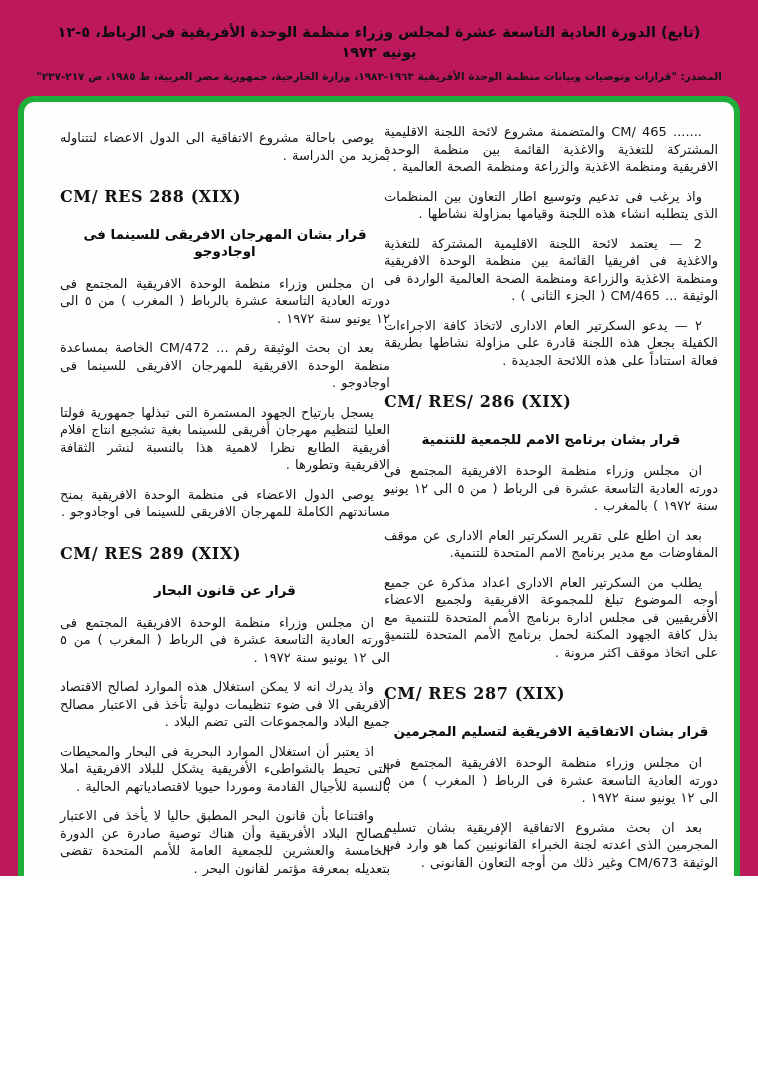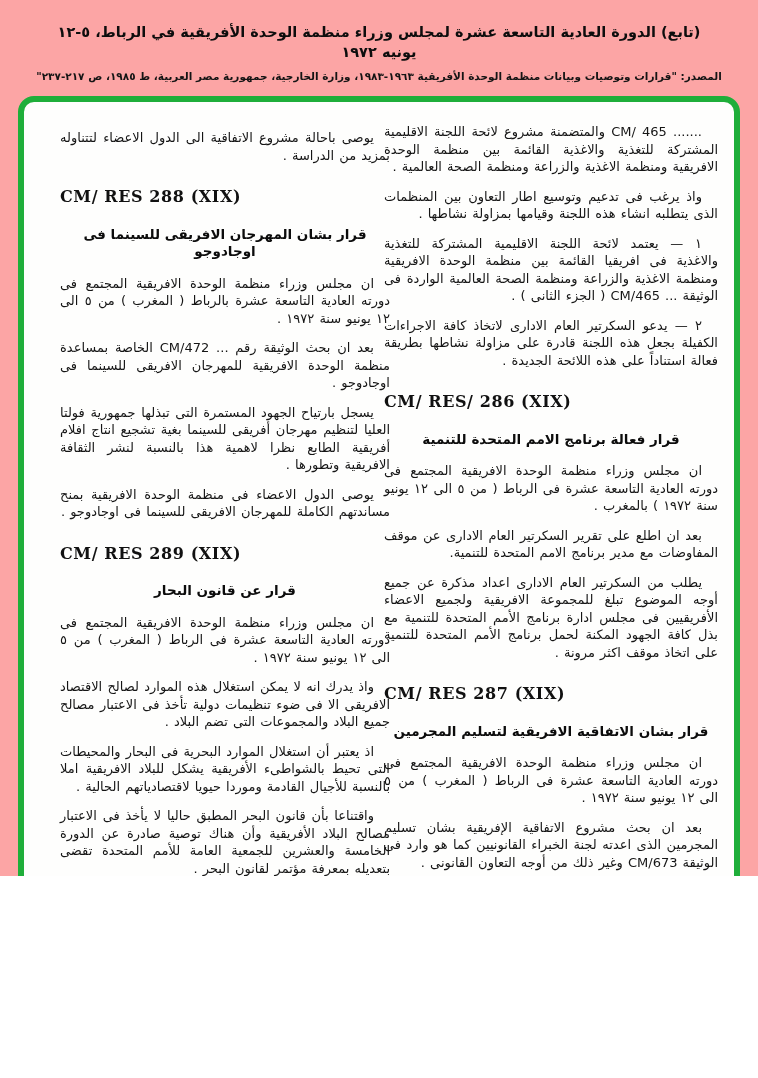--- a/index.html
+++ b/index.html
@@ -1,20 +1,20 @@
 <!DOCTYPE html>
 <html lang="ar"><head>
 <meta charset="utf-8">
 <style>
   html, body { margin: 0; padding: 0; background: #ffffff; }
   .page {
     position: relative;
     width: 758px;
     height: 876px;
-    background: #fca5a5;
+    background: #be185d;
     font-family: "DejaVu Sans", sans-serif;
     color: #151515;
     overflow: hidden;
   }
   .header { position: absolute; top: 22px; left: 0; width: 758px; text-align: center; direction: rtl; }
   .header-title {
     font-size: 14.5px;
     font-weight: bold;
     color: #0d0d0d;
     padding: 0 40px;
@@ -91,24 +91,24 @@
 
   <div class="header">
     <div class="header-title">(تابع) الدورة العادية التاسعة عشرة لمجلس وزراء منظمة الوحدة الأفريقية في الرباط، ٥-١٢ يونيه ١٩٧٢</div>
     <div class="header-source">المصدر: "قرارات وتوصيات وبيانات منظمة الوحدة الأفريقية ١٩٦٣-١٩٨٣، وزارة الخارجية، جمهورية مصر العربية، ط ١٩٨٥، ص ٢١٧-٢٣٧"</div>
   </div>
 
   <div class="content-frame" style="border-color: rgb(31, 174, 58);">
     <div class="col col-right">
         <div class="block paragraph">....... CM/ 465 والمتضمنة مشروع لائحة اللجنة الاقليمية المشتركة للتغذية والاغذية القائمة بين منظمة الوحدة الافريقية ومنظمة الاغذية والزراعة ومنظمة الصحة العالمية .</div>
         <div class="block paragraph">واذ يرغب فى تدعيم وتوسيع اطار التعاون بين المنظمات الذى يتطلبه انشاء هذه اللجنة وقيامها بمزاولة نشاطها .</div>
-        <div class="block paragraph">١ — يعتمد لائحة اللجنة الاقليمية المشتركة للتغذية والاغذية فى افريقيا القائمة بين منظمة الوحدة الافريقية ومنظمة الاغذية والزراعة ومنظمة الصحة العالمية الواردة فى الوثيقة ... CM/465 ( الجزء الثانى ) .</div>
+        <div class="block paragraph">2 — يعتمد لائحة اللجنة الاقليمية المشتركة للتغذية والاغذية فى افريقيا القائمة بين منظمة الوحدة الافريقية ومنظمة الاغذية والزراعة ومنظمة الصحة العالمية الواردة فى الوثيقة ... CM/465 ( الجزء الثانى ) .</div>
         <div class="block paragraph">٢ — يدعو السكرتير العام الادارى لاتخاذ كافة الاجراءات الكفيلة بجعل هذه اللجنة قادرة على مزاولة نشاطها بطريقة فعالة استناداً على هذه اللائحة الجديدة .</div>
         <div class="block doc_label">CM/ RES/ 286 (XIX)</div>
-        <div class="block heading">قرار فعالة برنامج الامم المتحدة للتنمية</div>
+        <div class="block heading">قرار بشان برنامج الامم للجمعية للتنمية</div>
         <div class="block paragraph">ان مجلس وزراء منظمة الوحدة الافريقية المجتمع فى دورته العادية التاسعة عشرة فى الرباط ( من ٥ الى ١٢ يونيو سنة ١٩٧٢ ) بالمغرب .</div>
         <div class="block paragraph">بعد ان اطلع على تقرير السكرتير العام الادارى عن موقف المفاوضات مع مدير برنامج الامم المتحدة للتنمية.</div>
         <div class="block paragraph">يطلب من السكرتير العام الادارى اعداد مذكرة عن جميع أوجه الموضوع تبلغ للمجموعة الافريقية ولجميع الاعضاء الأفريقيين فى مجلس ادارة برنامج الأمم المتحدة للتنمية مع بذل كافة الجهود المكنة لحمل برنامج الأمم المتحدة للتنمية على اتخاذ موقف اكثر مرونة .</div>
         <div class="block doc_label">CM/ RES 287 (XIX)</div>
         <div class="block heading">قرار بشان الاتفاقية الافريقية لتسليم المجرمين</div>
         <div class="block paragraph">ان مجلس وزراء منظمة الوحدة الافريقية المجتمع فى دورته العادية التاسعة عشرة فى الرباط ( المغرب ) من ٥ الى ١٢ يونيو سنة ١٩٧٢ .</div>
         <div class="block paragraph">بعد ان بحث مشروع الاتفاقية الإفريقية بشان تسليم المجرمين الذى اعدته لجنة الخبراء القانونيين كما هو وارد فى الوثيقة CM/673 وغير ذلك من أوجه التعاون القانونى .</div>
       </div>
     <div class="col col-left">
         <div class="block paragraph">يوصى باحالة مشروع الاتفاقية الى الدول الاعضاء لتتناوله بمزيد من الدراسة .</div>

